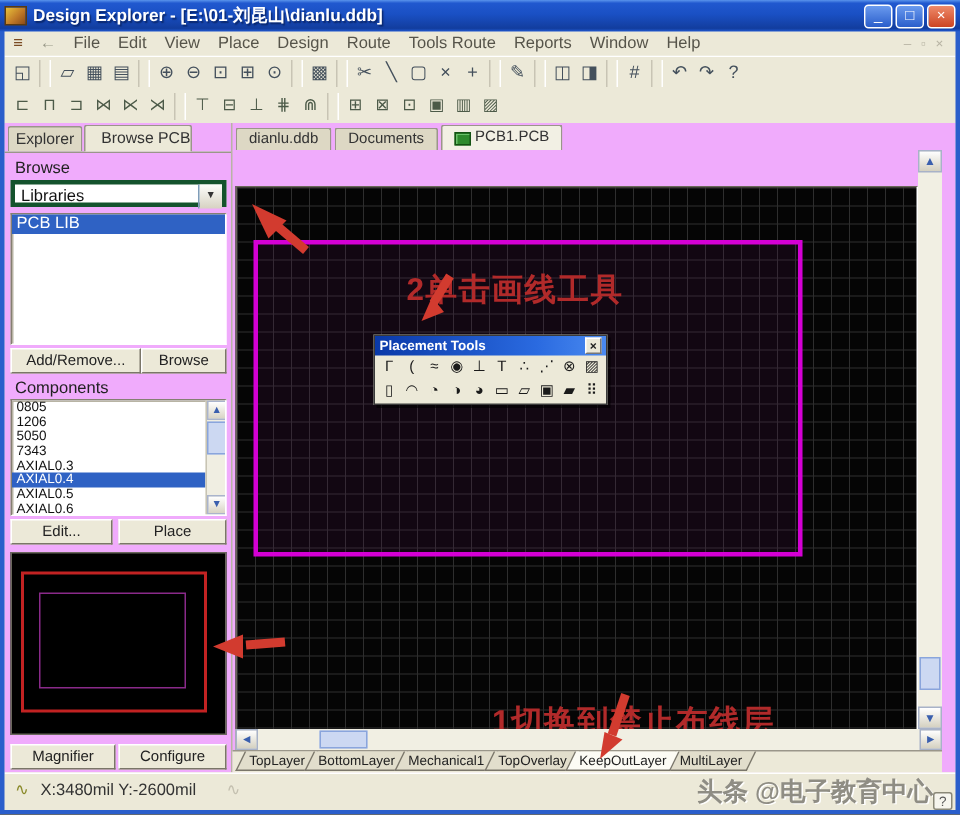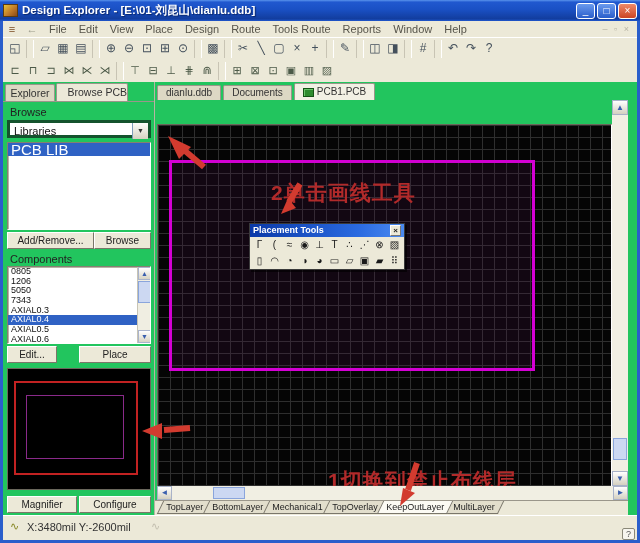--- a/index.html
+++ b/index.html
@@ -29,36 +29,36 @@
   .menu-item{padding:0 6px;cursor:default;}
   .mdi-ctrl{margin-left:auto;padding-right:6px;color:#b8b4a4;font-size:9px;letter-spacing:2px;}
   
   .tbrow{position:absolute;left:3px;right:3px;display:flex;align-items:center;background:#ece9d8;}
   .tb1{top:37px;height:23px;border-top:1px solid #fff;padding-left:3px;}
   .tb2{top:60px;height:22px;padding-left:3px;}
   .tbi{width:18px;height:18px;line-height:17px;text-align:center;font-size:12px;color:#44505c;}
   .tb2 .tbi{color:#4c5a48;font-size:11px;}
   .tbi.sep{width:8px;height:18px;border-left:1px solid #c8c4b4;border-right:1px solid #fff;margin:0 2px;}
   
-  .main{position:absolute;left:3px;right:3px;top:82px;height:433px;background:#22c55e;padding-left:31px;}
+  .main{position:absolute;left:3px;right:3px;top:82px;height:433px;background:#f0abfc;padding-left:31px;}
   
   .leftpanel{position:absolute;left:0;top:0;width:152px;height:433px;border-right:1px solid #b8b4a4;}
   .ptab{position:absolute;height:17px;line-height:16px;font-size:10.5px;text-align:center;color:#333;
     border:1px solid #9a968a;border-bottom:none;border-radius:2px 2px 0 0;background:#ddd8c4;}
   .ptab.active{background:#ece9d8;z-index:2;height:18px;font-weight:normal;}
   .ptab-sep{position:absolute;left:0;right:0;top:19px;height:1px;background:#fff;border-top:1px solid #9a968a;}
   .grp-label{position:absolute;left:7px;top:24px;font-size:11px;color:#222;}
   .dropdown{position:absolute;left:4px;top:38px;width:144px;height:18px;background:#fff;
     border:3px solid #14532d;font-size:11px;color:#111;line-height:16px;padding-left:4px;}
   .dd-btn{position:absolute;right:0;top:0;width:16px;height:16px;background:linear-gradient(180deg,#fdfdfb,#d6d2c2);
     border-left:1px solid #7f9db9;text-align:center;font-size:7px;line-height:16px;color:#333;}
   .listbox{position:absolute;background:#fff;border:1px solid #857f72;border-right-color:#fff;border-bottom-color:#fff;
     box-shadow:inset 1px 1px 0 #b8b4a4;}
   .liblist{left:4px;top:60px;width:144px;height:88px;}
-  .libitem{height:13px;line-height:13px;font-size:15px;padding-left:3px;}
+  .libitem{height:13px;line-height:13px;font-size:11px;padding-left:3px;}
   .libitem.selected{background:#2f62c4;color:#fff;}
   .xbtn{position:absolute;height:17px;background:#ece9d8;border:1px solid;border-color:#fff #7a7668 #7a7668 #fff;
     font-size:10px;text-align:center;line-height:15px;color:#222;}
   .comp-label{position:absolute;left:7px;top:171px;font-size:11px;color:#222;}
   .complist{left:4px;top:184px;width:144px;height:78px;overflow:hidden;}
   .citem{height:9.7px;line-height:9.6px;font-size:9px;padding-left:3px;color:#111;}
   .citem.selected{background:#2f62c4;color:#fff;}
   .mini-scroll{position:absolute;right:0;top:0;width:13px;height:100%;background:#f0eee2;border-left:1px solid #c8c4b4;}
   .ms-btn{position:absolute;left:0;width:13px;height:13px;background:linear-gradient(180deg,#fff,#d8d4c4);
     border:1px solid #aab4cc;color:#3a5fae;font-size:7px;text-align:center;line-height:11px;}
@@ -228,21 +228,21 @@
             <div class="citem">AXIAL0.5</div>
             <div class="citem">AXIAL0.6</div>
           </div>
         <div class="mini-scroll">
           <span class="ms-btn" style="top:0;">▲</span>
           <span class="ms-thumb" style="top:14px;height:22px;"></span>
           <span class="ms-btn" style="bottom:0;">▼</span>
         </div>
       </div>
 
-      <span class="xbtn" style="left:4px;top:264px;width:50px;">Edit...</span>
+      <span class="xbtn" style="left:4px;top:264px;width:68px;">Edit...</span>
       <span class="xbtn" style="left:76px;top:264px;width:72px;">Place</span>
 
       <div class="preview">
         <div class="pv-red"></div>
         <div class="pv-purple"></div>
       </div>
 
       <span class="xbtn" style="left:4px;top:414px;width:70px;">Magnifier</span>
       <span class="xbtn" style="left:76px;top:414px;width:72px;">Configure</span>
     </div>
@@ -321,20 +321,21 @@
         </div>
     </div>
   </div>
 
   <div class="statusbar">
     <span class="squig" style="left:7px;">∿</span>
     <span class="coords">X:3480mil Y:-2600mil</span>
     <span class="squig faint" style="left:148px;">∿</span>
   </div>
 
+  <div class="watermark">头条 @电子教育中心</div>
   <div class="help-bubble">?</div>
 
   <span class="edge l"></span>
   <span class="edge r"></span>
   <span class="edge b"></span>
 
   <svg class="overlay-svg" viewBox="0 0 640 543">
     <g fill="#d23b2f" stroke="#d23b2f">
       <line x1="204" y1="167" x2="184" y2="150" stroke-width="6"></line>
       <polygon points="168,136 191,147 179,159" stroke="none"></polygon>

